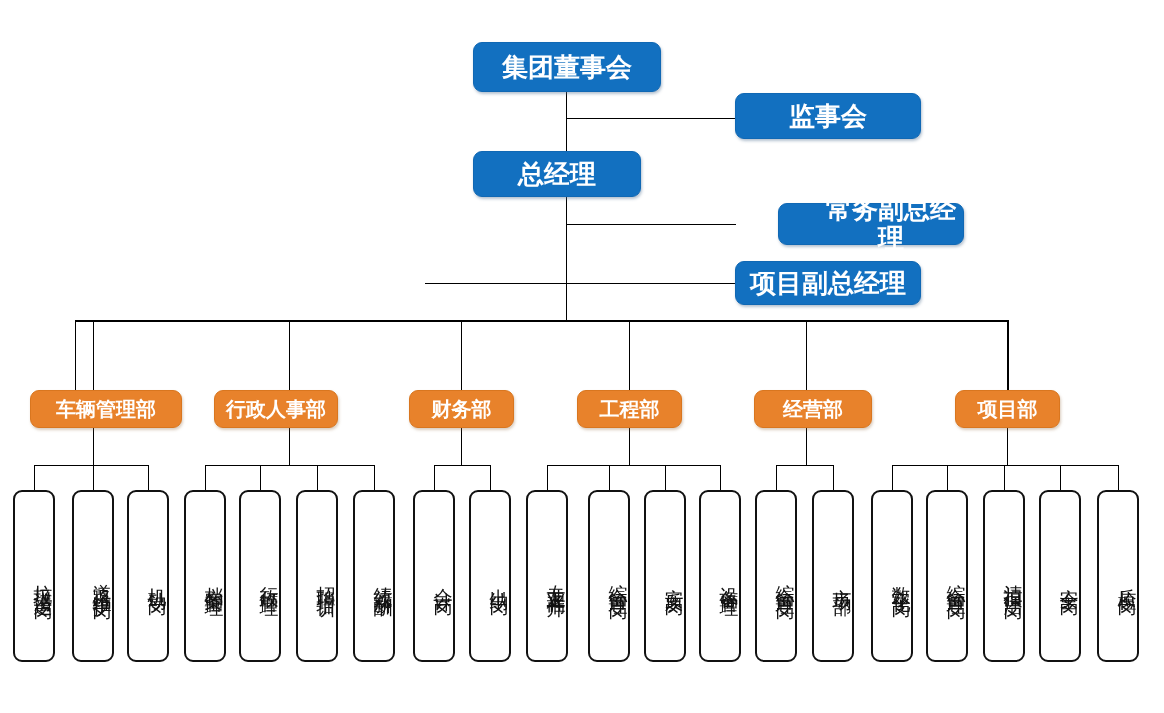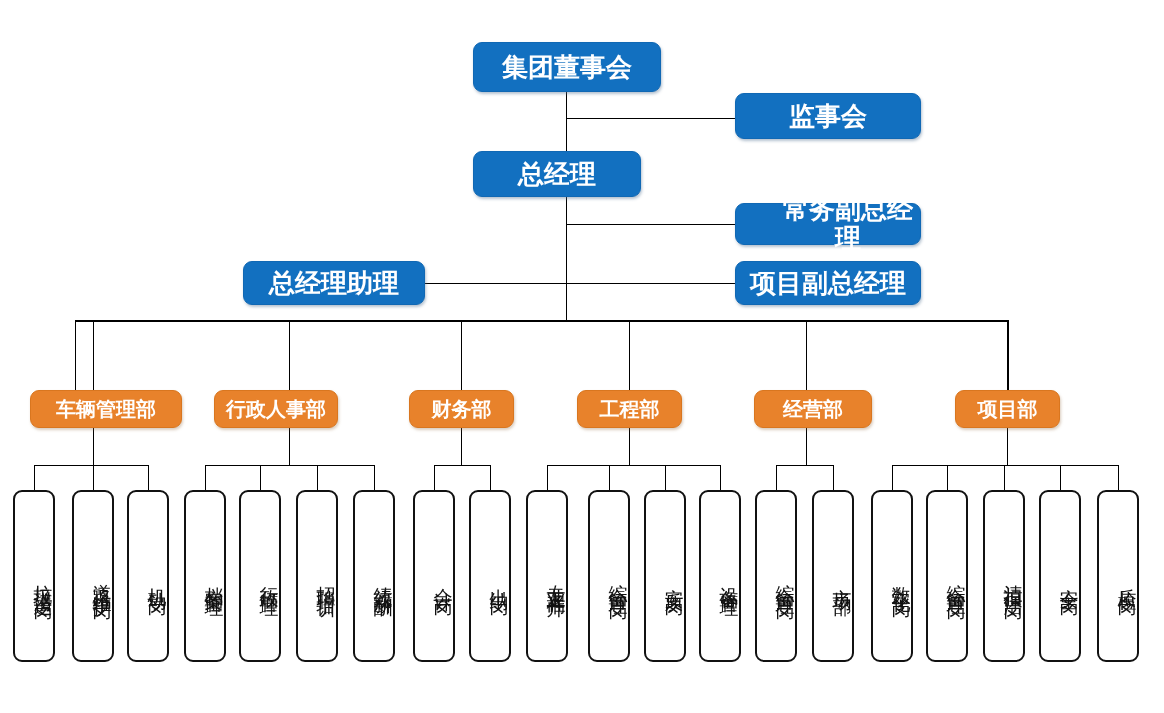--- a/index.html
+++ b/index.html
@@ -104,25 +104,24 @@
   <div class="ln v" style="left:1004px;top:465px;height:25px;"></div>
   <div class="ln v" style="left:1060px;top:465px;height:25px;"></div>
   <div class="ln v" style="left:1118px;top:465px;height:25px;"></div>
 
   <div class="node blue" style="left:473px;top:42px;width:188px;height:50px;">集团董事会</div>
 
   <div class="node blue" style="left:735px;top:93px;width:186px;height:46px;">监事会</div>
 
   <div class="node blue" style="left:473px;top:151px;width:168px;height:46px;">总经理</div>
 
-  <div class="node blue" style="left:735px;top:203px;width:186px;height:42px;padding-left:40px;">常务副总经理</div>
+  <div class="node blue" style="left:778px;top:203px;width:186px;height:42px;padding-left:40px;">常务副总经理</div>
 
   <div class="node blue" style="left:735px;top:261px;width:186px;height:44px;">项目副总经理</div>
 
-  <div class="node blue" style="left:243px;top:261px;width:182px;height:44px;">总经理助理</div>
 
   <div class="node orange" style="left:30px;top:390px;width:152px;height:38px;">车辆管理部</div>
   <div class="node orange" style="left:214px;top:390px;width:124px;height:38px;">行政人事部</div>
   <div class="node orange" style="left:409px;top:390px;width:105px;height:38px;">财务部</div>
   <div class="node orange" style="left:577px;top:390px;width:105px;height:38px;">工程部</div>
   <div class="node orange" style="left:754px;top:390px;width:118px;height:38px;">经营部</div>
   <div class="node orange" style="left:955px;top:390px;width:105px;height:38px;">项目部</div>
 
   <div class="node leaf" style="left:13px;top:490px;width:42px;height:172px;">垃圾清运岗</div>
   <div class="node leaf" style="left:72px;top:490px;width:42px;height:172px;">道路维护岗</div>

